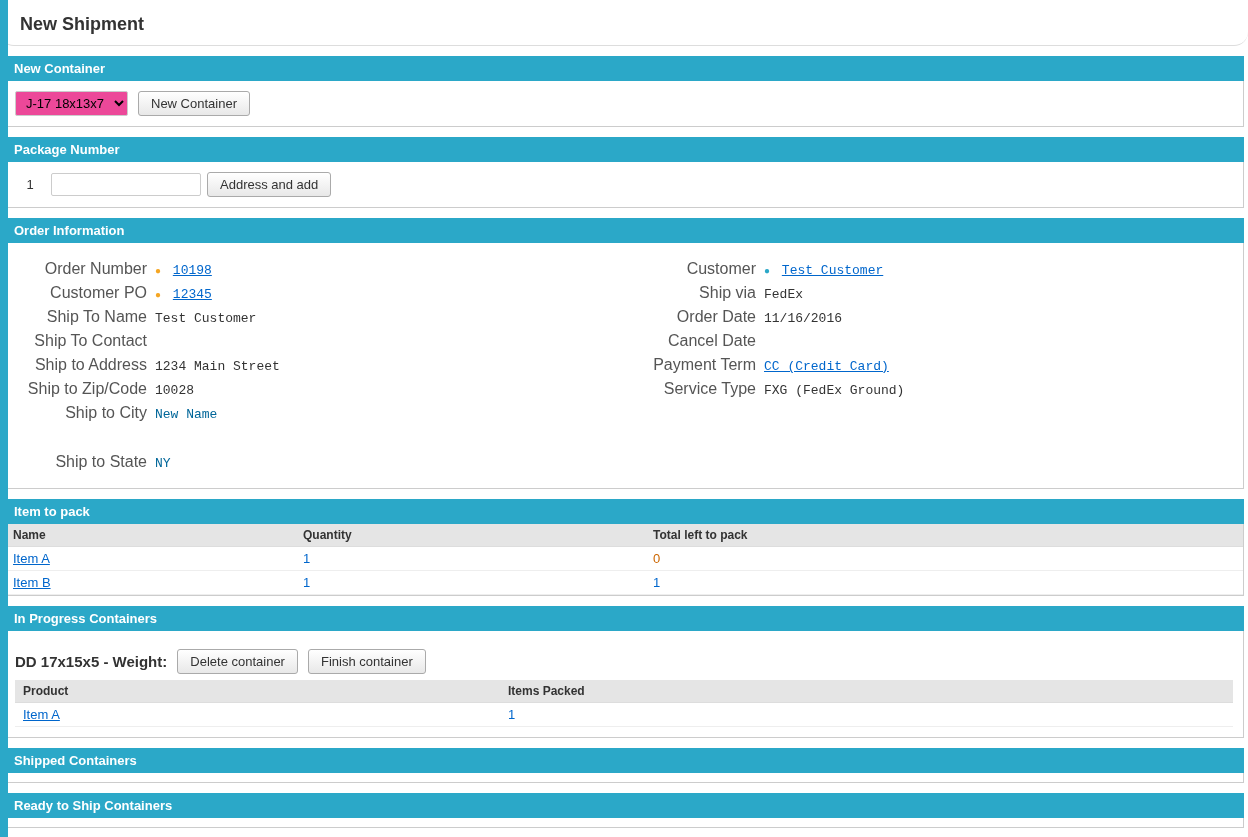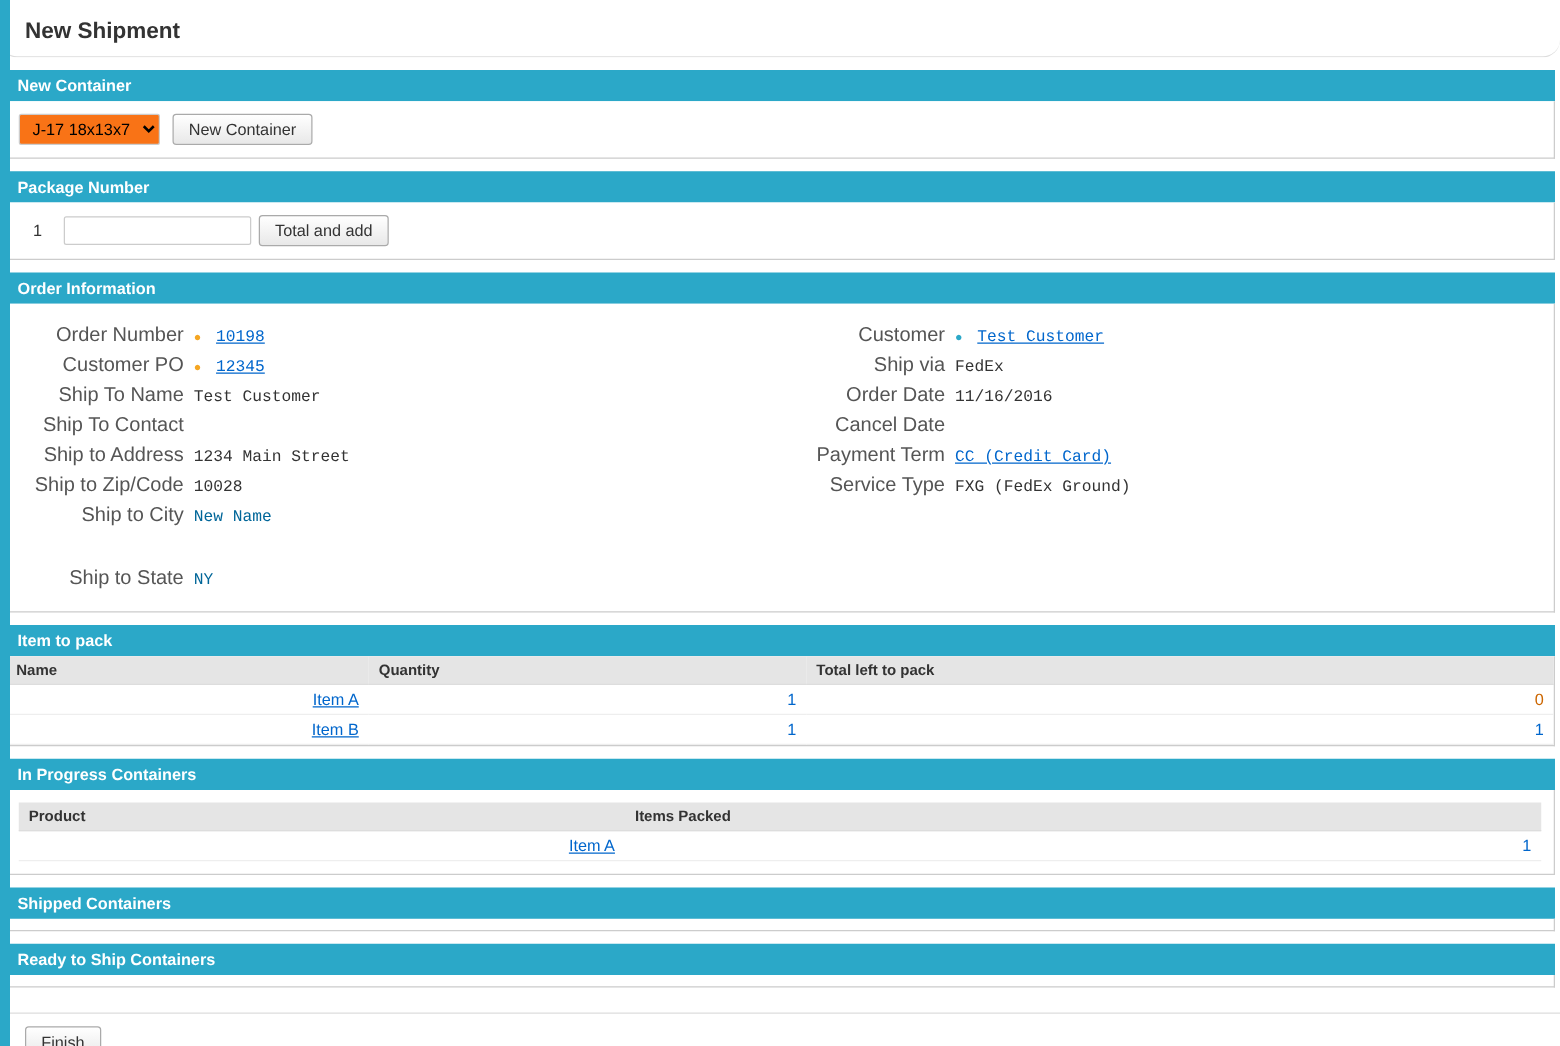--- a/index.html
+++ b/index.html
@@ -46,21 +46,21 @@
       margin-bottom: 10px;
     }
     .section-block {
       margin-bottom: 10px;
     }
     select {
       padding: 3px 6px;
       font-size: 13px;
       border: 1px solid #ccc;
       border-radius: 2px;
-      background: #f97316;
+      background: #ec4899;
     }
     input[type="text"] {
       padding: 3px 6px;
       font-size: 13px;
       border: 1px solid #ccc;
       border-radius: 2px;
     }
     button {
       padding: 4px 12px;
       font-size: 13px;
@@ -135,21 +135,20 @@
       padding: 4px 8px;
       font-size: 12px;
       font-weight: bold;
       background: #e5e5e5;
       border-bottom: 1px solid #ddd;
     }
     table.items-table td {
       padding: 4px 8px;
       border-bottom: 1px solid #eee;
       font-size: 13px;
-      text-align: right;
     }
     table.items-table td.link {
       color: #0066cc;
       text-decoration: underline;
       cursor: pointer;
     }
     table.items-table td.orange {
       color: #cc6600;
     }
     table.items-table td.blue {
@@ -200,21 +199,21 @@
         </div>
       </div>
     </div>
 
     <div class="section-block">
       <div class="section-header">Package Number</div>
       <div class="section-body">
         <div class="package-row">
           <span class="package-num">1</span>
           <input type="text" class="package-input" value="" style="">
-          <button>Total and add</button>
+          <button>Address and add</button>
         </div>
       </div>
     </div>
 
     <div class="section-block">
       <div class="section-header">Order Information</div>
       <div class="section-body">
         <div class="order-info-grid">
 
           <div class="order-left">
@@ -311,20 +310,25 @@
               <td class="blue">1</td>
             </tr>
           </tbody>
         </table>
       </div>
     </div>
 
     <div class="section-block">
       <div class="section-header">In Progress Containers</div>
       <div class="section-body">
+        <div class="container-title">
+          <span>DD 17x15x5 - Weight:</span>
+          <button>Delete container</button>
+          <button>Finish container</button>
+        </div>
         <table class="items-table">
           <thead>
             <tr>
               <th>Product</th>
               <th>Items Packed</th>
             </tr>
           </thead>
           <tbody>
             <tr>
               <td class="link">Item A</td>

